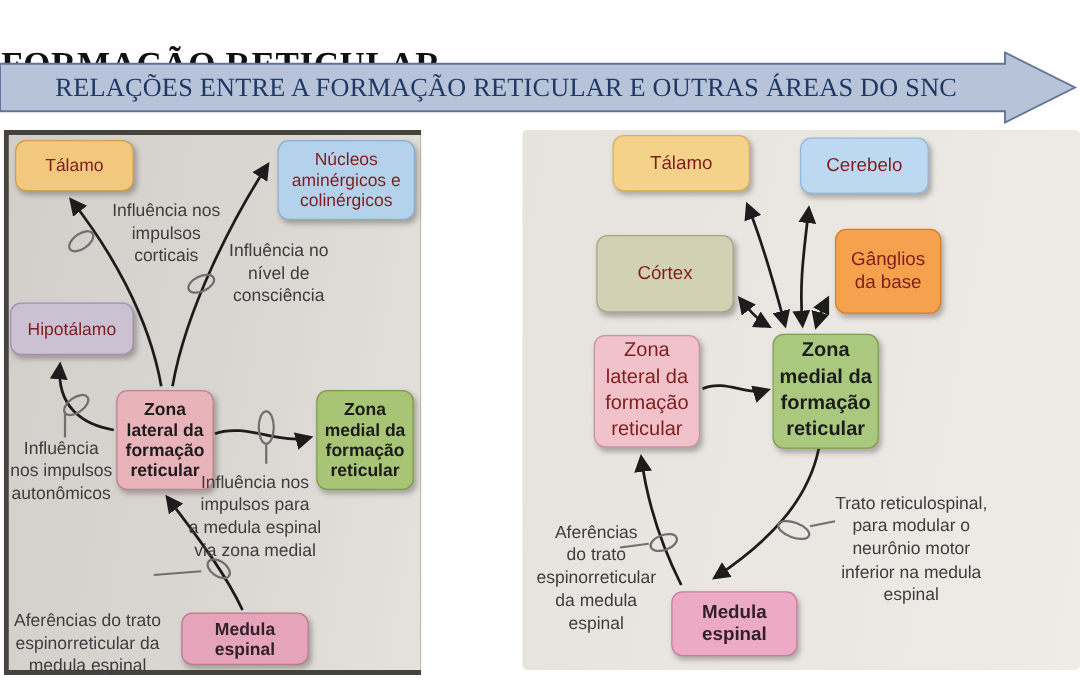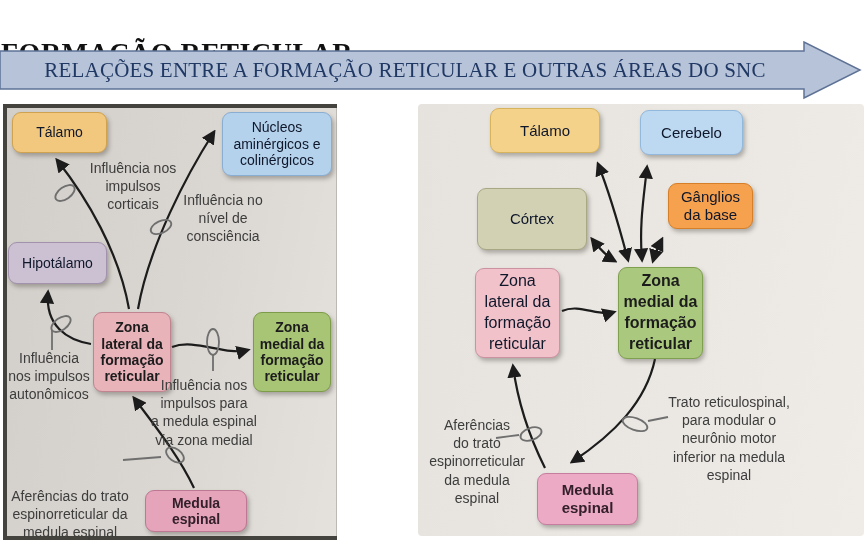--- a/index.html
+++ b/index.html
@@ -33,21 +33,21 @@
     left:418px; top:104px; width:446px; height:432px; border-radius:4px;
     background:linear-gradient(100deg,#e6e3de 0%,#ebe8e3 60%,#efece8 100%);
   }
   .panel svg { position:absolute; left:0; top:0; }
 
   
   .node {
     position:absolute; display:flex; align-items:center; justify-content:center;
     text-align:center; border-radius:9px; border:1.5px solid;
     box-shadow:2px 3px 4px rgba(60,55,50,.35);
-    white-space:pre-line; line-height:1.17; color:#0f172a;
+    white-space:pre-line; line-height:1.17; color:#7f1d1d;
     font-size:14px;
   }
   .node.bold { font-weight:bold; color:#1c1c1c; }
   .panel-right .node { font-size:15px; }
   .panel-right .node.big { font-size:16px; line-height:1.3; }
 
   
   .lbl {
     position:absolute; text-align:center; white-space:pre-line;
     font-size:14px; line-height:1.3; color:#3d3d3d;
@@ -145,21 +145,21 @@
         <ellipse cx="217" cy="320" rx="13" ry="6" transform="rotate(20 217 320)"></ellipse>
         <line x1="230" y1="317" x2="250" y2="313"></line>
         <ellipse cx="113" cy="330" rx="11" ry="6" transform="rotate(-20 113 330)"></ellipse>
         <line x1="78" y1="334" x2="101" y2="331"></line>
       </g>
     </svg>
 
     <div class="node" style="left: 72px; top: 4px; width: 110px; height: 45px; background-color: rgb(245, 210, 138); border-color: rgb(216, 179, 94);">Tálamo</div>
     <div class="node" style="left: 222px; top: 6px; width: 103px; height: 45px; background-color: rgb(189, 216, 241); border-color: rgb(146, 184, 220);">Cerebelo</div>
     <div class="node" style="left: 59px; top: 84px; width: 110px; height: 62px; background-color: rgb(210, 209, 180); border-color: rgb(169, 168, 132);">Córtex</div>
-    <div class="node" style="left: 250px; top: 79px; width: 85px; height: 46px; background-color: rgb(245, 161, 78); border-color: rgb(214, 127, 40);">Gânglios
+    <div class="node" style="left: 250px; top: 79px; width: 85px; height: 68px; background-color: rgb(245, 161, 78); border-color: rgb(214, 127, 40);">Gânglios
 da base</div>
     <div class="node big" style="left: 57px; top: 164px; width: 85px; height: 90px; background-color: rgb(242, 194, 203); border-color: rgb(203, 147, 162);">Zona
 lateral da
 formação
 reticular</div>
     <div class="node big bold" style="left: 200px; top: 163px; width: 85px; height: 92px; background-color: rgb(171, 201, 126); border-color: rgb(127, 160, 79);">Zona
 medial da
 formação
 reticular</div>
     <div class="node" style="left: 119px; top: 369px; width: 101px; height: 52px; font-weight: 600; color: rgb(51, 32, 42); background-color: rgb(237, 170, 197); border-color: rgb(199, 125, 160);">Medula

